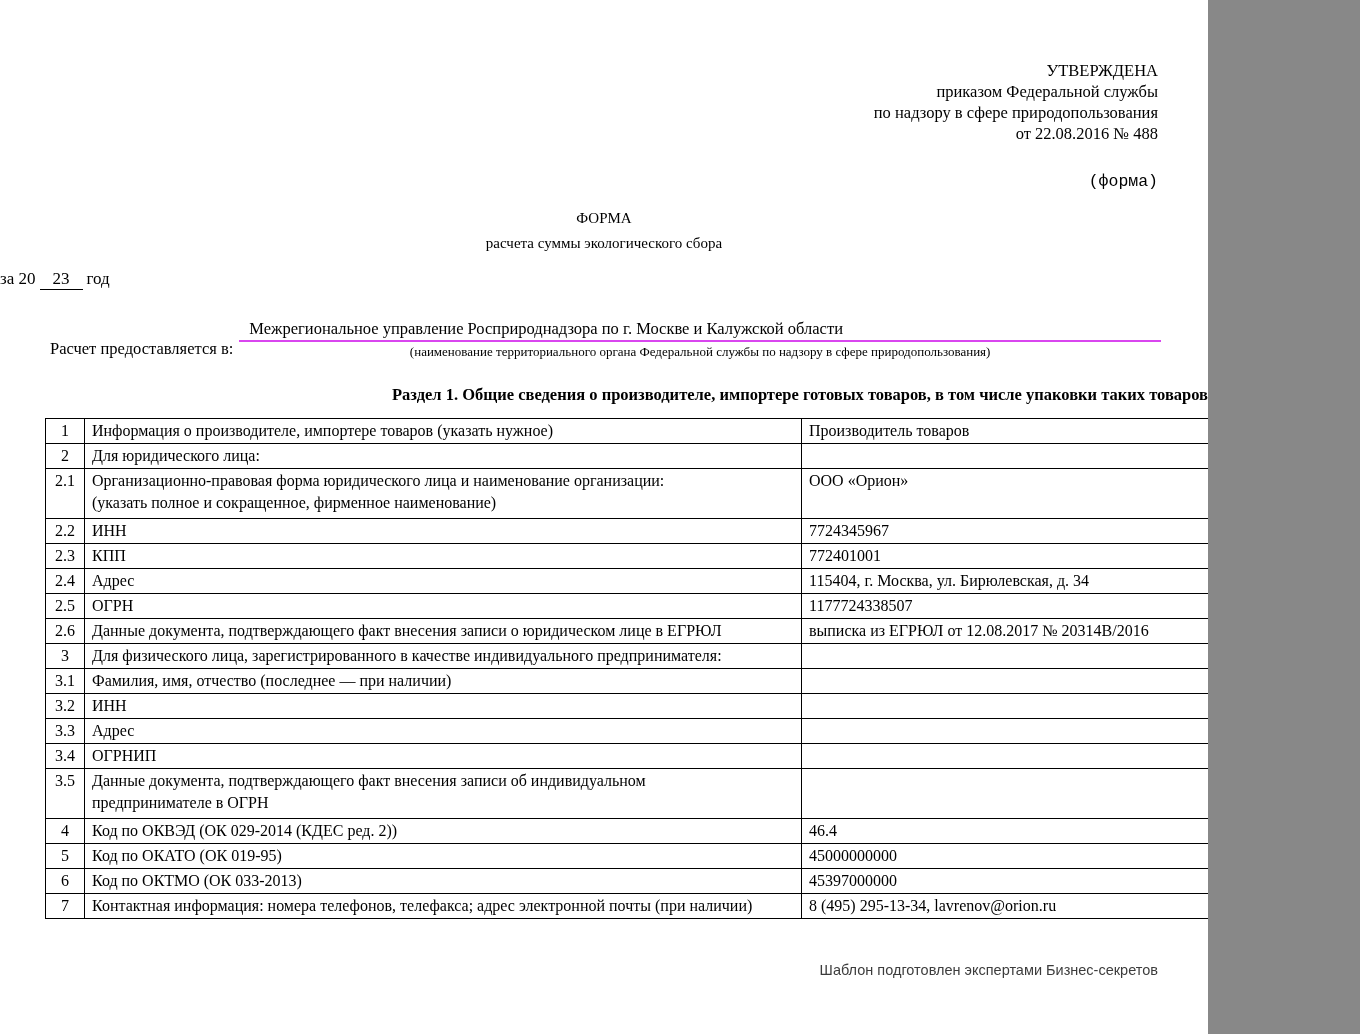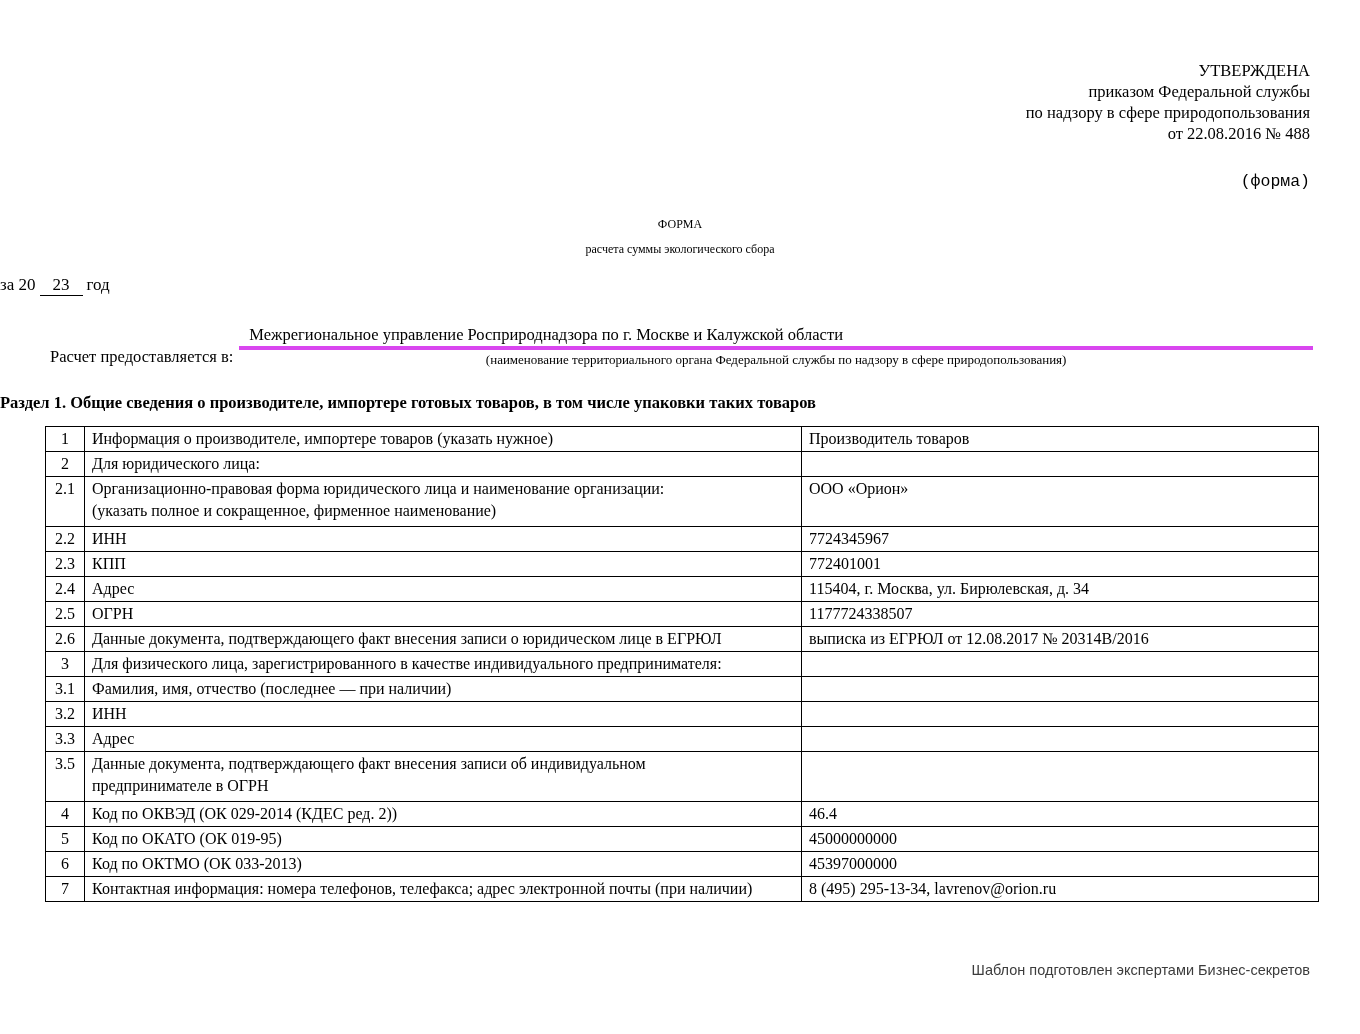--- a/index.html
+++ b/index.html
@@ -1,19 +1,19 @@
 <!DOCTYPE html>
 <html><head>
 <meta charset="utf-8">
 <style>
   * { margin: 0; padding: 0; box-sizing: border-box; }
   html, body { background: #888; }
   .page {
     position: relative;
-    width: 1360px;
+    width: 1208px;
     height: 1034px;
     background: #ffffff;
     font-family: "Liberation Serif", serif;
     color: #000000;
     overflow: hidden;
   }
   .approval {
     padding-top: 60px;
     margin-right: 50px;
     text-align: right;
@@ -21,23 +21,23 @@
     line-height: 21px;
   }
   .form-note {
     margin-top: 28px;
     margin-right: 50px;
     text-align: right;
     font-size: 16.5px;
     font-family: Liberation Mono, monospace;
   }
   .title-block {
-    margin-top: 21px;
+    margin-top: 15px;
     text-align: center;
-    font-size: 12px;
+    font-size: 15px;
     line-height: 25px;
   }
   .year-line {
     margin-top: 13px;
     font-size: 17px;
   }
   .year-underline {
     display: inline-block;
     border-bottom: 1.5px solid #000;
     padding: 0 13px;
@@ -45,33 +45,33 @@
   }
   .recipient-row {
     display: flex;
     align-items: flex-end;
     margin: 29px 47px 0 50px;
     font-size: 16.5px;
   }
   .recipient-label { white-space: nowrap; padding-bottom: 1px; }
   .recipient-fill { flex: 1; margin-left: 6px; }
   .recipient-value {
-    border-bottom: 4px solid #d946ef;
+    border-bottom: 2px solid #d946ef;
     padding: 0 0 1px 10px;
     white-space: nowrap;
   }
   .recipient-caption {
     text-align: center;
     font-size: 13px;
     line-height: 17px;
     padding-top: 1px;
   }
   .section-title {
     margin-top: 25px;
-    text-align: left;
+    text-align: right;
     font-weight: bold;
     font-size: 16.5px;
   }
   table.main {
     margin: 13px 0 0 45px;
     border-collapse: collapse;
     width: 1273px;
     table-layout: fixed;
   }
   table.main td {
@@ -185,20 +185,25 @@
       <tr class="normal">
         <td class="c-num">3.2</td>
         <td class="c-desc">ИНН</td>
         <td class="c-val"></td>
       </tr>
       <tr class="normal">
         <td class="c-num">3.3</td>
         <td class="c-desc">Адрес</td>
         <td class="c-val"></td>
       </tr>
+      <tr class="normal">
+        <td class="c-num">3.4</td>
+        <td class="c-desc">ОГРНИП</td>
+        <td class="c-val"></td>
+      </tr>
       <tr class="tall">
         <td class="c-num">3.5</td>
         <td class="c-desc">
           <div>Данные документа, подтверждающего факт внесения записи об индивидуальном</div>
           <div>предпринимателе в ОГРН</div>
         </td>
         <td class="c-val"></td>
       </tr>
       <tr class="normal">
         <td class="c-num">4</td>

